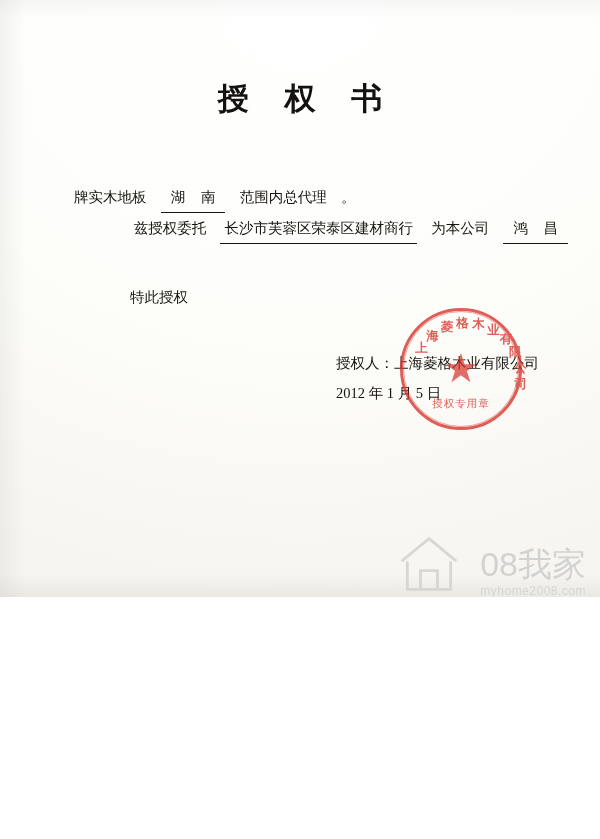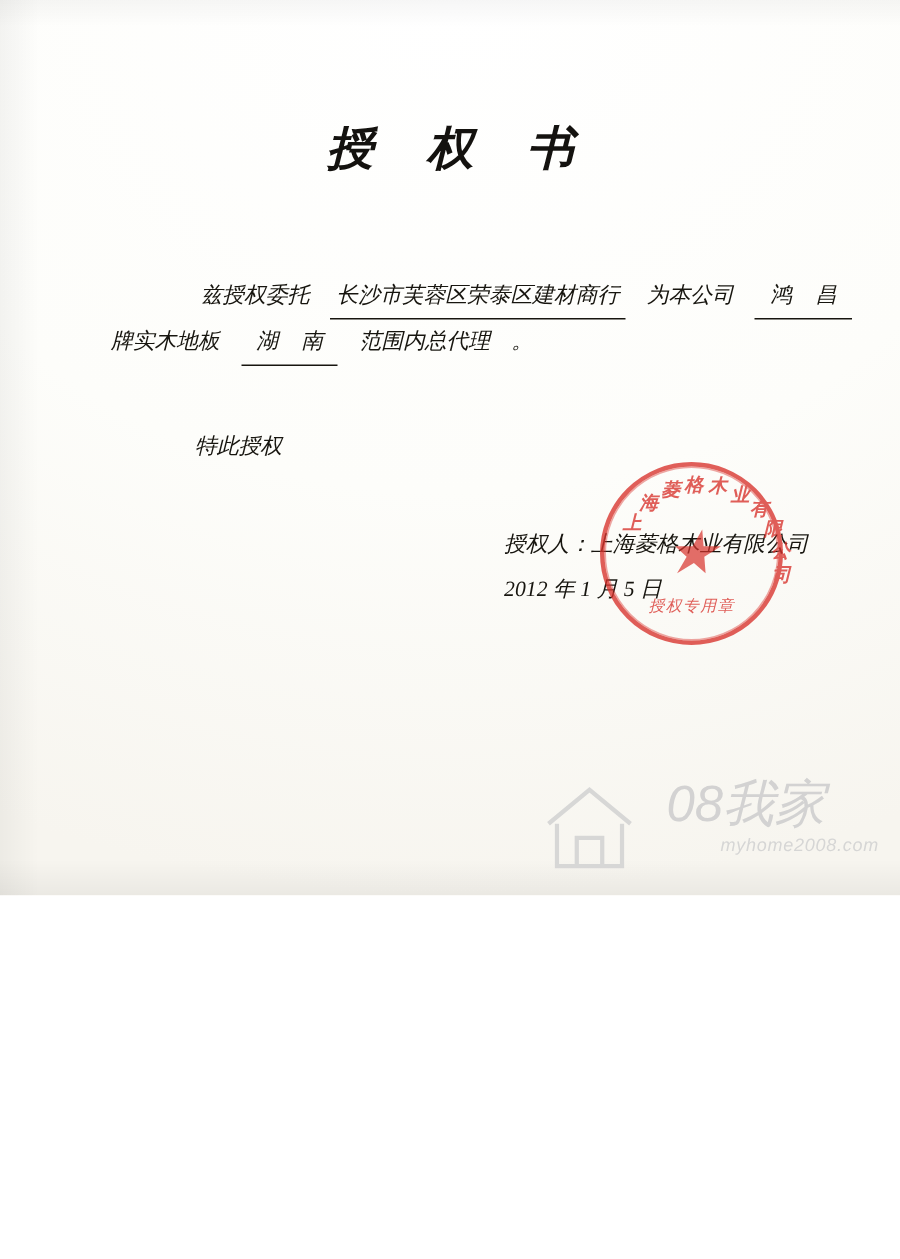--- a/index.html
+++ b/index.html
@@ -9,21 +9,20 @@
   }
   body {
     font-family: "Liberation Serif", "DejaVu Serif", serif;
   }
   .page {
     position: relative;
     width: 600px;
     height: 597px;
     background: #fdfcf8;
     overflow: hidden;
-    font-style: italic;
   }
   
   .paper-tint {
     position: absolute;
     inset: 0;
     background:
       radial-gradient(120% 100% at 50% 0%, #ffffff 0%, #fdfdfa 55%, #f7f5ef 100%);
     pointer-events: none;
   }
   .edge-shade-left {
@@ -157,23 +156,23 @@
     font-size: 10.5px;
     color: #d8322c;
     letter-spacing: 1px;
     margin-top: 12px;
   }
 
   
   .watermark {
     position: absolute;
     right: 14px;
-    bottom: 12px;
+    bottom: 0;
     display: flex;
-    align-items: flex-start;
+    align-items: flex-end;
     gap: 18px;
     opacity: 0.9;
   }
   .wm-house {
     width: 66px;
     height: 66px;
   }
   .wm-text {
     display: flex;
     flex-direction: column;
@@ -185,53 +184,52 @@
     font-family: "Liberation Sans", sans-serif;
     letter-spacing: 0px;
   }
   .wm-sub {
     font-size: 12px;
     color: #d3d3d3;
     font-family: "Liberation Sans", sans-serif;
     letter-spacing: 0.5px;
     margin-top: 4px;
     text-align: right;
-    margin-left: 36px;
   }
 </style>
 </head>
 <body>
 
 <div class="page">
   <div class="paper-tint"></div>
   <div class="edge-shade-top"></div>
   <div class="edge-shade-left"></div>
   <div class="edge-shade-bottom"></div>
 
   <div class="doc-title">授 权 书</div>
 
   <div class="body-block">
     <div class="line">
+      <span>牌实木地板</span>
+      <span class="gap"></span>
+      <span class="fill w-region">湖 南</span>
+      <span class="gap"></span>
+      <span>范围内总代理</span>
+      <span class="gap"></span>
+      <span>。</span>
+    </div>
+    <div class="line">
       <span class="indent"></span>
       <span>兹授权委托</span>
       <span class="gap"></span>
       <span class="fill w-agent">长沙市芙蓉区荣泰区建材商行</span>
       <span class="gap"></span>
       <span>为本公司</span>
       <span class="gap"></span>
       <span class="fill w-brand">鸿 昌</span>
-    </div>
-    <div class="line">
-      <span>牌实木地板</span>
-      <span class="gap"></span>
-      <span class="fill w-region">湖 南</span>
-      <span class="gap"></span>
-      <span>范围内总代理</span>
-      <span class="gap"></span>
-      <span>。</span>
     </div>
   </div>
 
   <div class="special-line">特此授权</div>
 
   <div class="signer-block">
     <div>授权人：上海菱格木业有限公司</div>
     <div class="signer-date">2012 年 1 月 5 日</div>
   </div>
 

